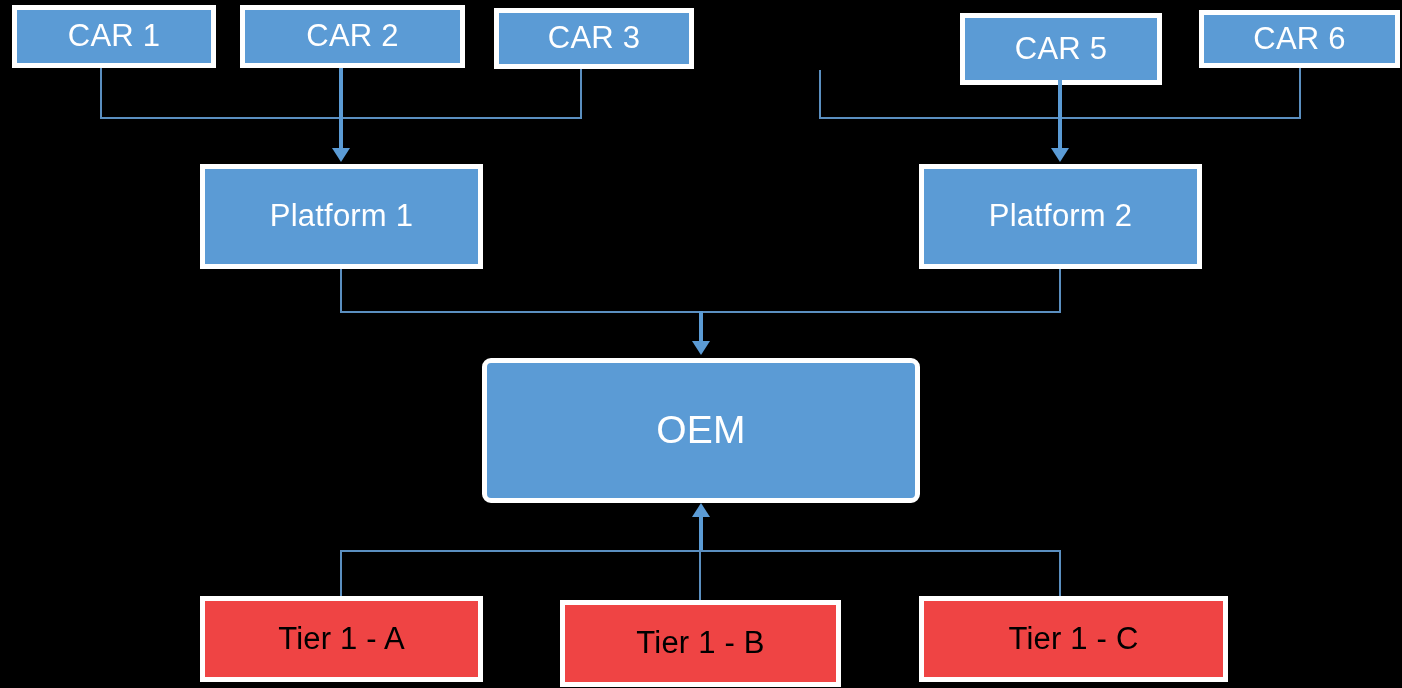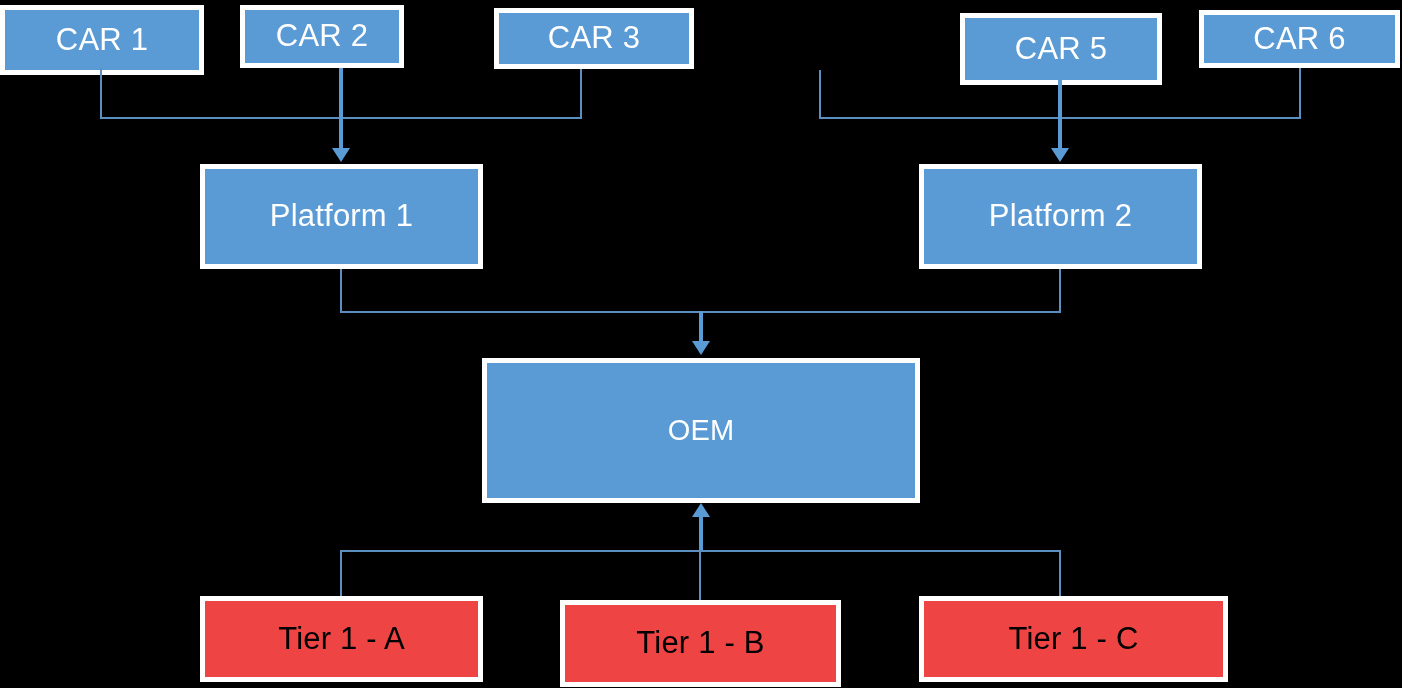--- a/index.html
+++ b/index.html
@@ -33,21 +33,21 @@
   .node.gray {
     background: #ef4444;
     color: #000000;
   }
   .node .label {
     display: block;
     white-space: nowrap;
   }
   .car   { font-size: 31px; font-weight: 400; }
   .plat  { font-size: 31px; font-weight: 400; }
-  .oem   { font-size: 29px; font-weight: 400; }
+  .oem   { font-size: 39px; font-weight: 400; border-radius: 9px; }
   .tier  { font-size: 31px; font-weight: 400; }
 
   
   .hline {
     position: absolute;
     height: 2px;
     background: #5B8FC0;
   }
   .vline {
     position: absolute;
@@ -74,25 +74,25 @@
     border-left: 9px solid transparent;
     border-right: 9px solid transparent;
     border-bottom: 14px solid #5B9BD5;
   }
 </style>
 </head>
 <body>
 
 <div id="canvas">
 
-  <div class="node blue car" style="left:0px; top:5px; width:204px; height:70px;">
+  <div class="node blue car" style="left:12px; top:5px; width:204px; height:63px;">
     <span class="label">CAR 1</span>
   </div>
 
-  <div class="node blue car" style="left:240px; top:5px; width:164px; height:63px;">
+  <div class="node blue car" style="left:240px; top:5px; width:225px; height:63px;">
     <span class="label">CAR 2</span>
   </div>
 
   <div class="node blue car" style="left:482px; top:8px; width:200px; height:61px;margin-left:12px;">
     <span class="label">CAR 3</span>
   </div>
 
 
   <div class="node blue car" style="left:960px; top:13px; width:202px; height:72px;">
     <span class="label">CAR 5</span>

